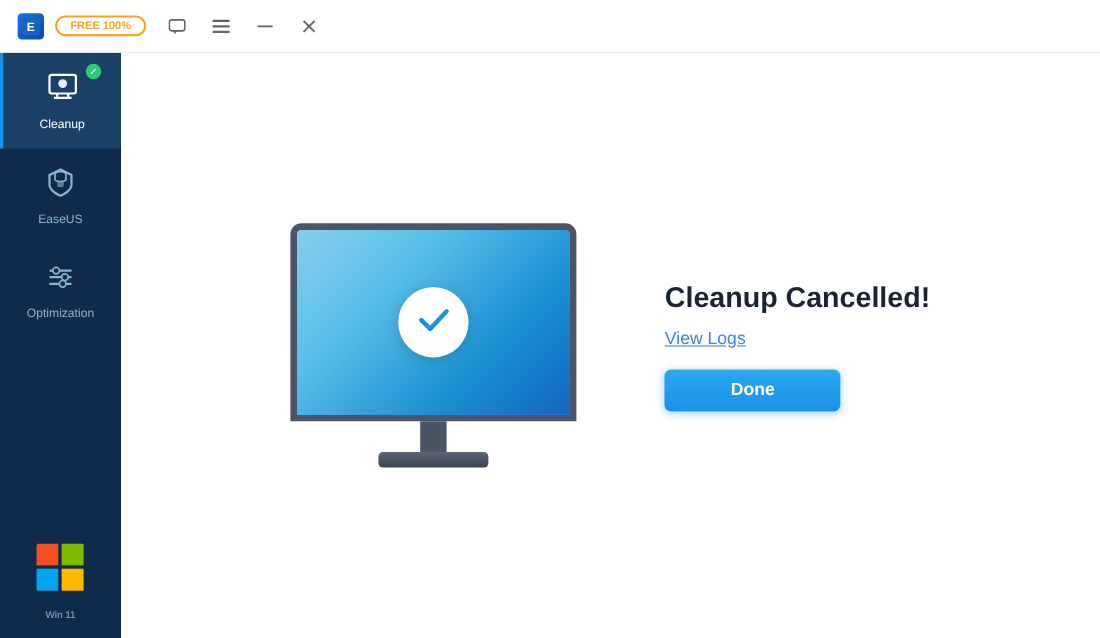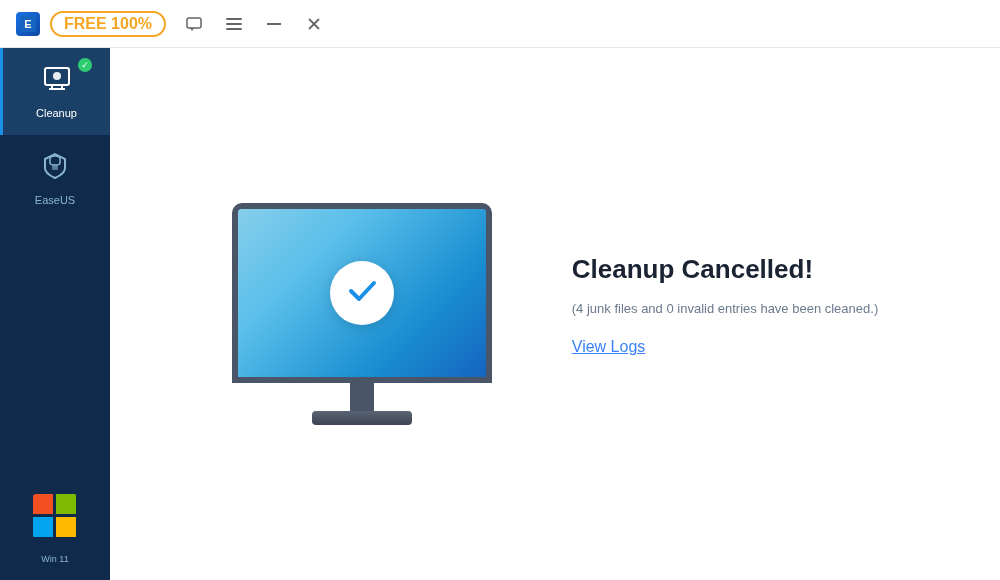--- a/index.html
+++ b/index.html
@@ -37,21 +37,21 @@
       font-size: 14px;
       font-weight: 600;
       color: #333;
       flex: 1;
     }
     .title-bar-free-badge {
       border: 2px solid #f5a623;
       border-radius: 20px;
       padding: 2px 12px;
       color: #f5a623;
-      font-size: 16px;
+      font-size: 10px;
       font-weight: 700;
       margin-right: 16px;
     }
     .title-bar-controls {
       display: flex;
       gap: 16px;
       align-items: center;
     }
     .title-bar-control {
       cursor: pointer;
@@ -296,20 +296,33 @@
     <div class="sidebar-item-icon">
       <svg width="26" height="30" viewBox="0 0 26 30">
         <path d="M3 8 L13 3 L23 8 L23 17 C23 23 13 27 13 27 C13 27 3 23 3 17 Z" fill="none" stroke="#8ab4d4" stroke-width="2"></path>
         <path d="M8 8 Q8 5 13 5 Q18 5 18 8 L18 12 Q18 14 13 14 Q8 14 8 12 Z" fill="none" stroke="#8ab4d4" stroke-width="1.5"></path>
         <rect x="10" y="14" width="6" height="5" rx="1" fill="#8ab4d4" fill-opacity="0.6"></rect>
       </svg>
     </div>
     <span class="sidebar-item-label">EaseUS</span>
   </div>
 
+  <div class="sidebar-item">
+    <div class="sidebar-item-icon">
+      <svg width="28" height="28" viewBox="0 0 28 28">
+        <line x1="4" y1="14" x2="24" y2="14" stroke="#8ab4d4" stroke-width="2"></line>
+        <line x1="4" y1="8" x2="24" y2="8" stroke="#8ab4d4" stroke-width="2"></line>
+        <line x1="4" y1="20" x2="24" y2="20" stroke="#8ab4d4" stroke-width="2"></line>
+        <circle cx="18" cy="14" r="3" fill="#0f2a4a" stroke="#8ab4d4" stroke-width="1.5"></circle>
+        <circle cx="10" cy="8" r="3" fill="#0f2a4a" stroke="#8ab4d4" stroke-width="1.5"></circle>
+        <circle cx="16" cy="20" r="3" fill="#0f2a4a" stroke="#8ab4d4" stroke-width="1.5"></circle>
+      </svg>
+    </div>
+    <span class="sidebar-item-label">Optimization</span>
+  </div>
 
 
   <div class="sidebar-bottom">
     <div style="display:flex; flex-direction:column; align-items:center; gap:16px;">
       <div class="win11-badge">
         <div style="background:#f25022; width:20px; height:20px;"></div>
         <div style="background:#7fba00; width:20px; height:20px;"></div>
         <div style="background:#00a4ef; width:20px; height:20px;"></div>
         <div style="background:#ffb900; width:20px; height:20px;"></div>
       </div>
@@ -333,22 +346,20 @@
           </div>
         </div>
       </div>
       <div class="monitor-stand-neck"></div>
       <div class="monitor-stand-base"></div>
     </div>
 
     <div class="result-text">
       <div class="result-title">Cleanup Cancelled!</div>
 
-      <div class="result-sub">
-        <span>(4 junk files and </span><span class="highlight-num">0</span><span> invalid entries have been cleaned.)</span>
-      </div>
 
       <a class="view-logs-link">View Logs</a>
 
+      <button class="done-button">Done</button>
     </div>
 
   </div>
 </div>
 
 </body></html>

